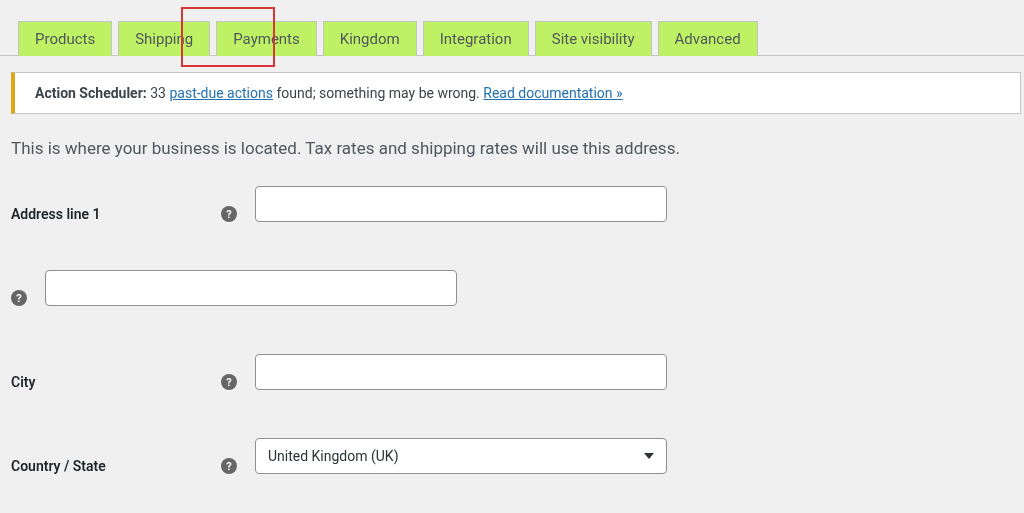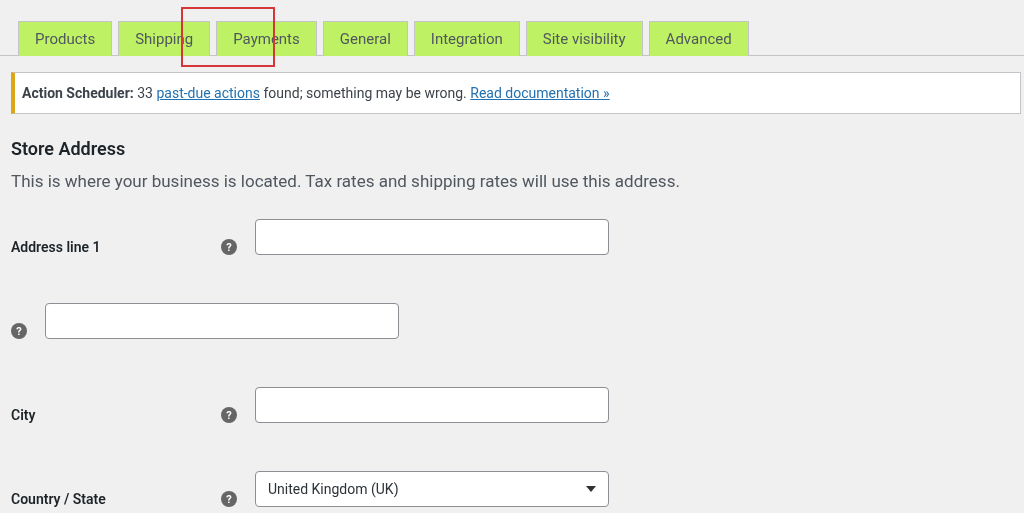--- a/index.html
+++ b/index.html
@@ -37,21 +37,21 @@
       border-bottom: 1px solid #f0f0f1;
     }
     .highlight-box {
       position: absolute;
       border: 2px solid #d63638;
       pointer-events: none;
       z-index: 10;
     }
     .notice {
       margin: 16px 3px 0 11px;
-      padding: 12px 7px;
+      padding: 12px 20px;
       background: #fff;
       border: 1px solid #c3c4c7;
       border-left: 4px solid #dba617;
       font-size: 14px;
       color: #3c434a;
     }
     .notice a { color: #2271b1; text-decoration: underline; }
     .content { padding: 24px 11px 0 11px; }
     .section-title {
       font-size: 18px;
@@ -83,21 +83,21 @@
       color: #fff;
       font-size: 11px;
       font-weight: bold;
       display: inline-flex;
       align-items: center;
       justify-content: center;
       margin-right: 18px;
       cursor: help;
     }
     .form-input, .form-select {
-      width: 354px;
+      width: 412px;
       height: 36px;
       padding: 0 12px;
       border: 1px solid #8c8f94;
       border-radius: 4px;
       background: #fff;
       font-size: 14px;
       color: #2c3338;
     }
     .form-select {
       display: flex;
@@ -113,32 +113,31 @@
       border-top: 6px solid #2c3338;
     }
   </style>
 </head>
 <body>
 
 <div class="tabs">
   <div class="tab">Products</div>
   <div class="tab">Shipping</div>
   <div class="tab">Payments</div>
-  <div class="tab">General</div>
+  <div class="tab">Kingdom</div>
   <div class="tab">Integration</div>
   <div class="tab">Site visibility</div>
   <div class="tab">Advanced</div>
 </div>
 
 <div class="highlight-box" id="hl" style="left: 181px; top: 7px; width: 94px; height: 60px;"></div>
 
 <div class="notice"><strong>Action Scheduler:</strong> 33 <a href="#">past-due actions</a> found; something may be wrong. <a href="#">Read documentation »</a></div>
 
 <div class="content">
-  <h2 class="section-title">Store Address</h2>
   <p class="section-desc">This is where your business is located. Tax rates and shipping rates will use this address.</p>
 
   <div class="form-row">
     <label class="form-label">Address line 1</label>
     <span class="help-icon">?</span>
     <input class="form-input" type="text" value="" style="">
   </div>
 
   <div class="form-row">
     <span class="help-icon">?</span>

